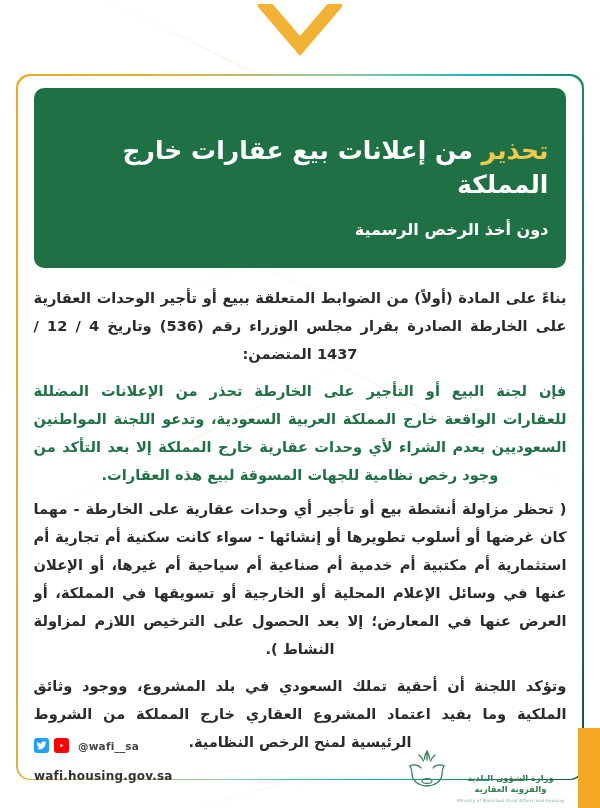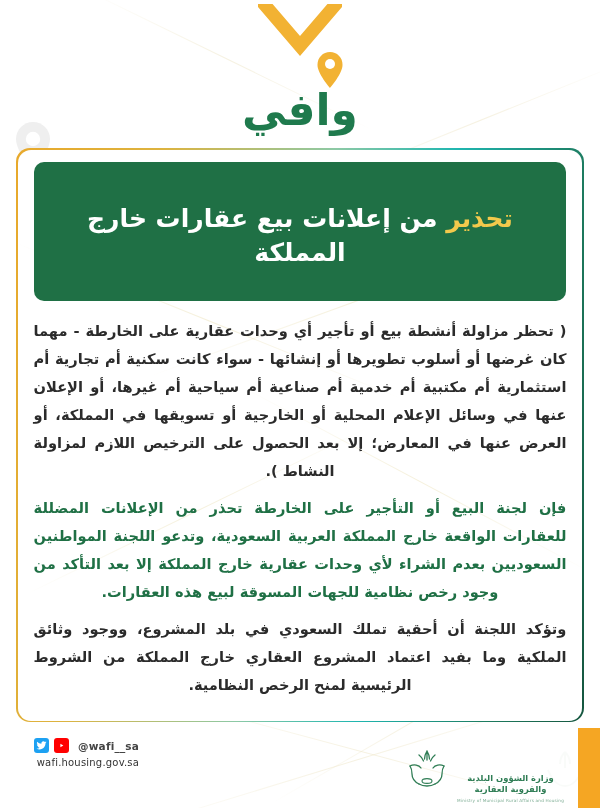--- a/index.html
+++ b/index.html
@@ -143,22 +143,21 @@
   }
   .cs1 { left: -20px; top: 170px; width: 420px; transform: rotate(22deg); }
   .cs2 { left: 120px; top: 150px; width: 440px; transform: rotate(-20deg); }
   .cs3 { left: 200px; top: 330px; width: 400px; transform: rotate(28deg); }
   .cs4 { left: -10px; top: 360px; width: 380px; transform: rotate(-26deg); }
 
   
   .banner {
     background: #1f7045;
     border-radius: 10px;
-    padding: 24px 18px 14px;
-    text-align: center;
+    padding: 30px 18px 14px;
     position: relative;
     z-index: 1;
   }
   .banner-title {
     font-size: 25px;
     font-weight: 700;
     color: #ffffff;
     line-height: 1.35;
   }
   .banner-title .hl {
@@ -233,24 +232,24 @@
   .sicon.tw { background: #1da1f2; }
   .sicon.yt { background: #ff0000; }
   .social-handle {
     font-size: 10.5px;
     color: #444;
     font-weight: 600;
     margin-left: 4px;
     letter-spacing: .2px;
   }
   .social-site {
-    font-size: 10px;
+    font-size: 12px;
     color: #333;
-    font-weight: 400;
-    margin-top: 4px;
+    font-weight: 700;
+    margin-top: 16px;
     letter-spacing: .2px;
   }
 
   .ministry {
     position: absolute;
     right: 36px;
     top: 18px;
     display: flex;
     align-items: center;
     gap: 8px;
@@ -308,46 +307,39 @@
 
 <div class="edge-bar"></div>
 
 <header class="logo-block">
   <div class="logo-chevron">
     <svg viewBox="0 0 84 56">
       <path d="M6 0 L42 42 L78 0" fill="none" stroke="#f2b233" stroke-width="13" stroke-linecap="square"></path>
     </svg>
   </div>
 
-  <div class="logo-wordmark">
-    <div class="logo-pin">
-      <svg viewBox="0 0 26 36">
-        <path d="M13 0C6 0 .5 5.5.5 12.5 0 21 13 36 13 36s13-15 12.5-23.5C25.5 5.5 20 0 13 0z" fill="#f2b233"></path>
-        <circle cx="13" cy="12" r="5" fill="#ffffff"></circle>
-      </svg>
-    </div>
-    <div class="logo-word">وافي</div>
-  </div>
 
 </header>
 
 <main class="card-wrap">
   <div class="card">
     <div class="card-bg-sweep cs1"></div>
     <div class="card-bg-sweep cs2"></div>
     <div class="card-bg-sweep cs3"></div>
     <div class="card-bg-sweep cs4"></div>
 
     <section class="banner">
       <h1 class="banner-title"><span class="hl">تحذير</span><span> من إعلانات بيع عقارات خارج المملكة</span></h1>
+      <h2 class="banner-sub">دون أخذ الرخص الرسمية</h2>
     </section>
 
     <section class="body-text">
+      <p class="para">بناءً على المادة (أولاً) من الضوابط المتعلقة ببيع أو تأجير الوحدات العقارية على الخارطة الصادرة بقرار مجلس الوزراء رقم (536) وتاريخ 4 / 12 / 1437 المتضمن:</p>
+      <p class="para emph">فإن لجنة البيع أو التأجير على الخارطة تحذر من الإعلانات المضللة للعقارات الواقعة خارج المملكة العربية السعودية، وتدعو اللجنة المواطنين السعوديين بعدم الشراء لأي وحدات عقارية خارج المملكة إلا بعد التأكد من وجود رخص نظامية للجهات المسوقة لبيع هذه العقارات.</p>
       <p class="para quote">( تحظر مزاولة أنشطة بيع أو تأجير أي وحدات عقارية على الخارطة - مهما كان غرضها أو أسلوب تطويرها أو إنشائها - سواء كانت سكنية أم تجارية أم استثمارية أم مكتبية أم خدمية أم صناعية أم سياحية أم غيرها، أو الإعلان عنها في وسائل الإعلام المحلية أو الخارجية أو تسويقها في المملكة، أو العرض عنها في المعارض؛ إلا بعد الحصول على الترخيص اللازم لمزاولة النشاط ).</p>
-      <p class="para emph">فإن لجنة البيع أو التأجير على الخارطة تحذر من الإعلانات المضللة للعقارات الواقعة خارج المملكة العربية السعودية، وتدعو اللجنة المواطنين السعوديين بعدم الشراء لأي وحدات عقارية خارج المملكة إلا بعد التأكد من وجود رخص نظامية للجهات المسوقة لبيع هذه العقارات.</p>
       <p class="para closing">وتؤكد اللجنة أن أحقية تملك السعودي في بلد المشروع، ووجود وثائق الملكية وما بفيد اعتماد المشروع العقاري خارج المملكة من الشروط الرئيسية لمنح الرخص النظامية.</p>
     </section>
   </div>
 </main>
 
 <footer class="footer">
   <div class="social">
     <div class="social-row">
       <span class="sicon tw">
         <svg width="11" height="11" viewBox="0 0 24 24">

